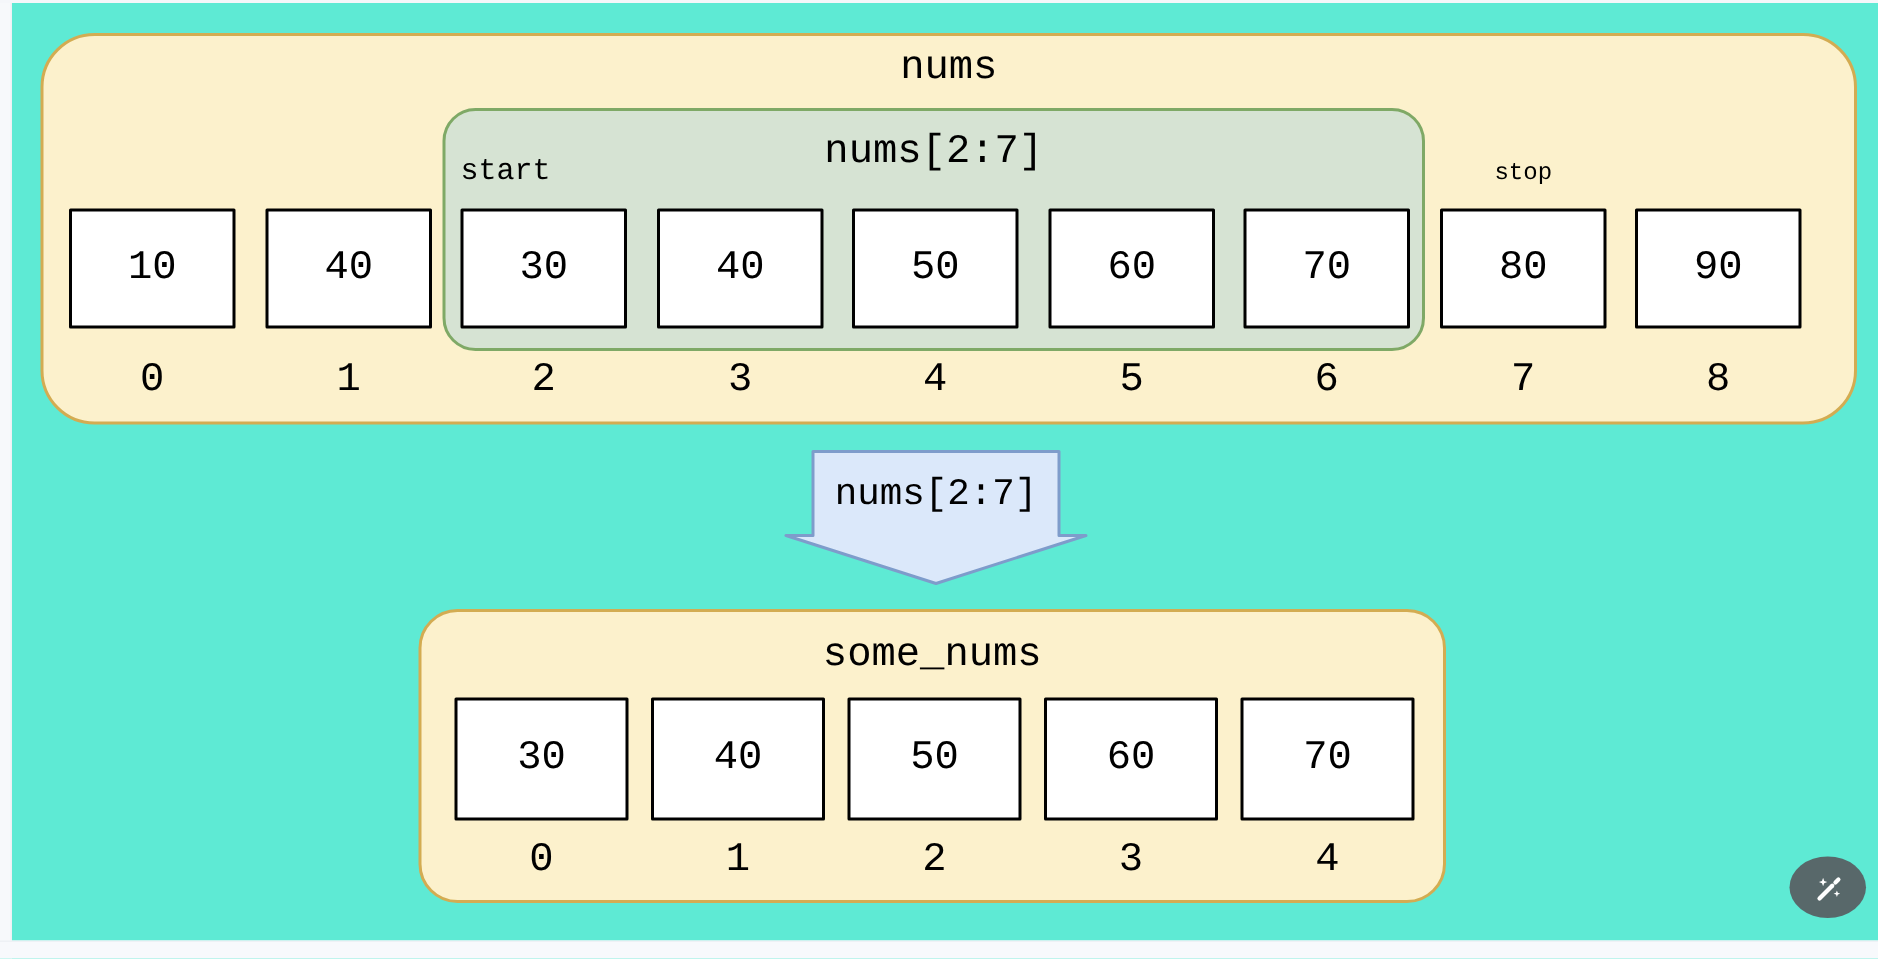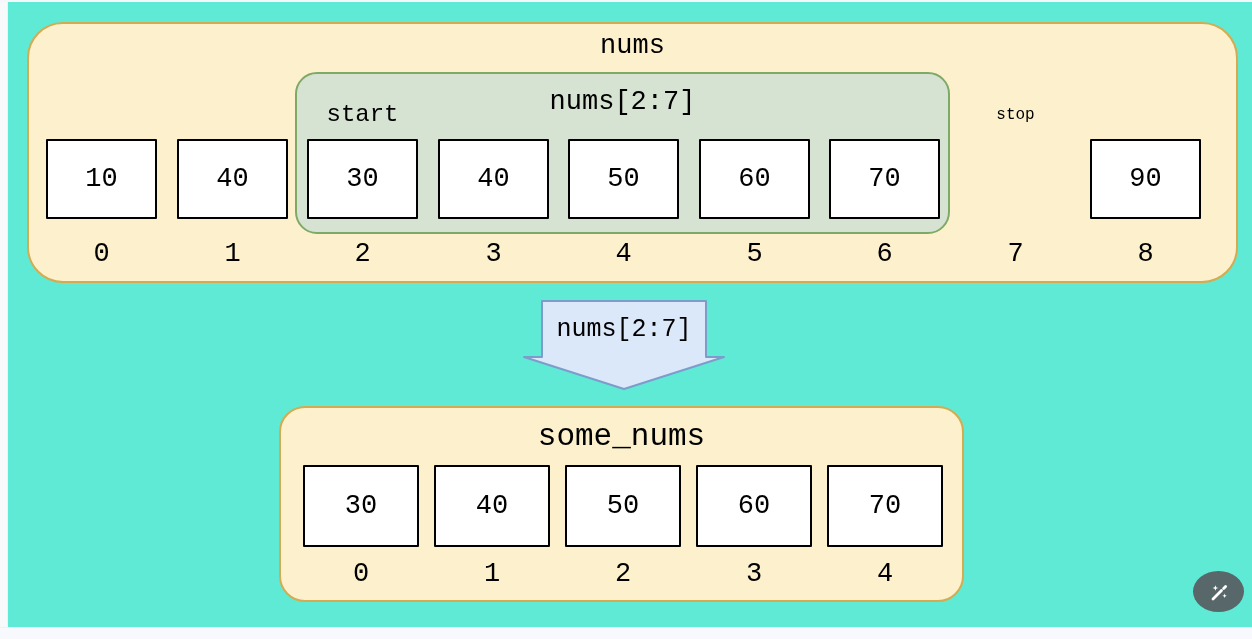--- a/index.html
+++ b/index.html
@@ -46,21 +46,21 @@
     position: absolute; left: 295px; top: 72px; width: 655px; height: 162px;
     background: #D6E3D3; border: 2px solid #7FA966; border-radius: 22px;
     box-sizing: border-box;
   }
   .slice-title {
     position: absolute; left: 295px; top: 87px; width: 655px;
     text-align: center; font-size: 27px; line-height: 30px;
   }
   .start-label {
     position: absolute; left: 307px; top: 101px; width: 111px;
-    text-align: center; font-size: 24px; line-height: 28px;
+    font-size: 20px; line-height: 28px;
   }
   .stop-label {
     position: absolute; left: 960px; top: 101px; width: 111px;
     text-align: center; font-size: 16px; line-height: 28px;
   }
 
   
   .cell {
     position: absolute; top: 139px; width: 111px; height: 80px;
     background: #ffffff; border: 2px solid #000000; border-radius: 1px;
@@ -84,21 +84,21 @@
   }
 
   
   .result-container {
     position: absolute; left: 279px; top: 406px; width: 685px; height: 196px;
     background: #FCF1CC; border: 2px solid #D3AC52; border-radius: 26px;
     box-sizing: border-box;
   }
   .result-title {
     position: absolute; left: 279px; top: 421px; width: 685px;
-    text-align: center; font-size: 31px; line-height: 32px;
+    text-align: center; font-size: 27px; line-height: 32px;
   }
   .cell.b { top: 465px; width: 116px; height: 82px; }
   .idx.b { top: 558px; width: 116px; }
   .b0 { left: 303px; } .b1 { left: 434px; } .b2 { left: 565px; }
   .b3 { left: 696px; } .b4 { left: 827px; }
 
   
   .wand-button {
     position: absolute; left: 1193px; top: 571px; width: 51px; height: 41px;
     background: rgba(88, 92, 97, 0.92); border: none; border-radius: 50%;
@@ -136,20 +136,23 @@
       <span>40</span>
     </div>
   <div class="cell t4">
       <span>50</span>
     </div>
   <div class="cell t5">
       <span>60</span>
     </div>
   <div class="cell t6">
       <span>70</span>
+    </div>
+  <div class="cell t7">
+      <span>80</span>
     </div>
   <div class="cell t8">
       <span>90</span>
     </div>
 
   <div class="idx t0">0</div>
   <div class="idx t1">1</div>
   <div class="idx t2">2</div>
   <div class="idx t3">3</div>
   <div class="idx t4">4</div>

